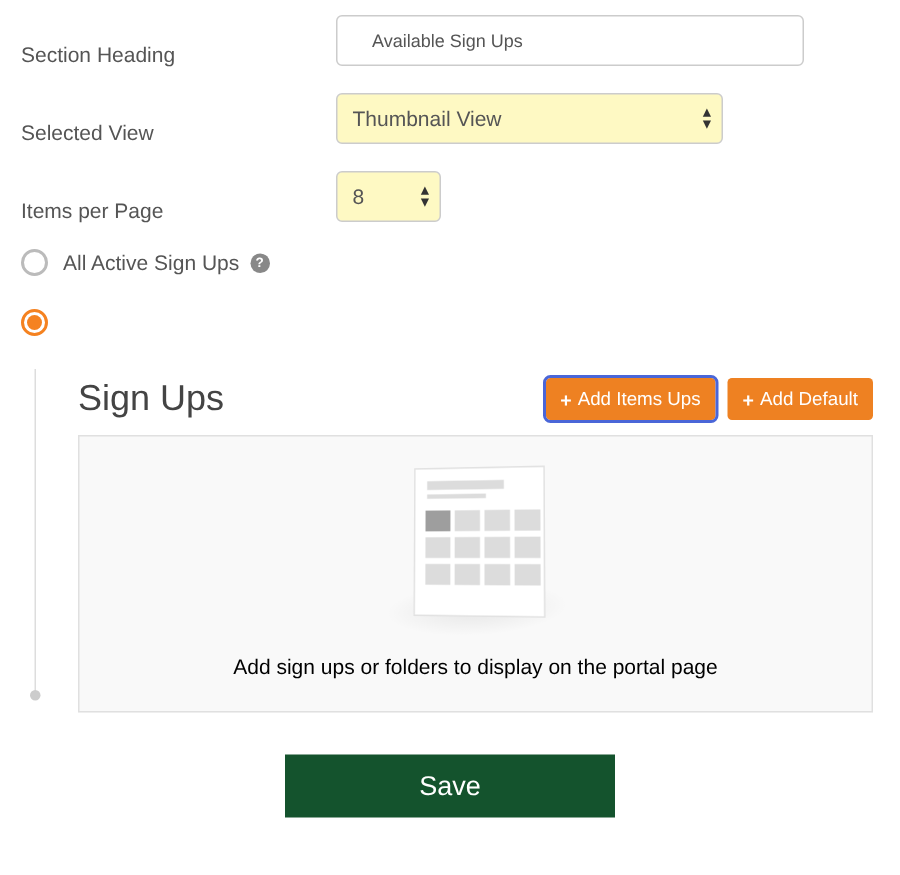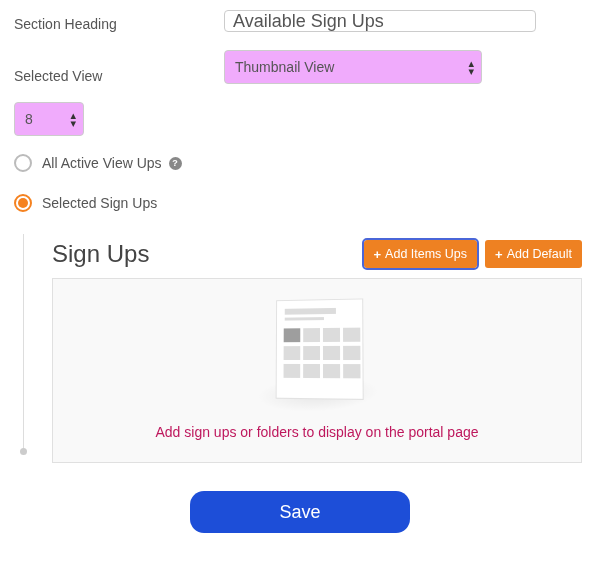--- a/index.html
+++ b/index.html
@@ -16,43 +16,43 @@
       align-items: flex-end;
       margin-bottom: 18px;
     }
     .form-row label.row-label {
       flex: 0 0 210px;
       color: #555;
       font-size: 14px;
     }
     .text-input {
       flex: 1;
-      height: 22px;
-      padding: 6px 8px;
+      height: 34px;
+      padding: 6px 23px;
       border: 1px solid #ccc;
       border-radius: 4px;
-      font-size: 18px;
+      font-size: 12px;
       color: #555;
       max-width: 312px;
     }
     .select-wrap {
       position: relative;
       flex: 1;
       max-width: 258px;
     }
     .select-wrap.small { max-width: 70px; }
     select {
       width: 100%;
       height: 34px;
       padding: 6px 24px 6px 10px;
       border: 1px solid #ccc;
       border-radius: 4px;
       font-size: 14px;
       color: #555;
-      background: #f0abfc;
+      background: #fef9c3;
       appearance: none;
       -webkit-appearance: none;
     }
     .caret {
       position: absolute;
       right: 8px;
       top: 50%;
       transform: translateY(-50%);
       pointer-events: none;
       font-size: 11px;
@@ -158,21 +158,21 @@
     .plus-icon { font-weight: bold; font-size: 13px; line-height: 1; }
     .empty-box {
       border: 1px solid #e0e0e0;
       background: #f9f9f9;
       padding: 20px 10px 22px;
       display: flex;
       flex-direction: column;
       align-items: center;
     }
     .empty-msg {
-      color: #be185d;
+      color: #000000;
       font-size: 14px;
       margin-top: 10px;
     }
     .illustration { position: relative; width: 128px; height: 115px; }
     .shadow-blob {
       position: absolute;
       left: 5px; bottom: 2px;
       width: 120px; height: 36px;
       background: radial-gradient(ellipse at center, rgba(0,0,0,0.08) 0%, rgba(0,0,0,0) 70%);
       transform: skewX(-30deg);
@@ -191,24 +191,24 @@
     .tile { position: absolute; width: 17px; height: 14px; background: #dcdcdc; }
     .tile.dark { background: #9e9e9e; }
     .r1 { top: 28px; } .r2 { top: 46px; } .r3 { top: 64px; }
     .c1 { left: 7px; } .c2 { left: 27px; } .c3 { left: 47px; } .c4 { left: 67px; }
     .save-row {
       display: flex;
       justify-content: center;
       margin-top: 28px;
     }
     .save-btn {
-      background: #1d4ed8;
+      background: #14532d;
       color: #fff;
       border: none;
-      border-radius: 14px;
+      border-radius: 0;
       width: 220px;
       height: 42px;
       font-size: 18px;
       cursor: pointer;
     }
   </style>
 </head>
 <body>
 
 <div class="form-row">
@@ -223,42 +223,42 @@
       <option>Thumbnail View</option>
     </select>
     <span class="caret">
         <span>▴</span>
         <span>▾</span>
       </span>
   </div>
 </div>
 
 <div class="form-row">
+  <label class="row-label">Items per Page</label>
   <div class="select-wrap small">
     <select>
       <option>8</option>
     </select>
     <span class="caret">
         <span>▴</span>
         <span>▾</span>
       </span>
   </div>
 </div>
 
 <div class="radio-row">
   <div class="radio-outer"></div>
-  <span class="radio-label">All Active View Ups</span>
+  <span class="radio-label">All Active Sign Ups</span>
   <span class="help-icon">?</span>
 </div>
 
 <div class="radio-row">
   <div class="radio-outer selected">
     <div class="radio-inner"></div>
   </div>
-  <span class="radio-label">Selected Sign Ups</span>
 </div>
 
 <div class="tree-area">
   <div class="tree-line"></div>
   <div class="tree-end-dot"></div>
   <div class="panel">
     <div class="panel-header">
       <div class="panel-title">Sign Ups</div>
       <div class="btn-group">
         <button class="btn focused">

